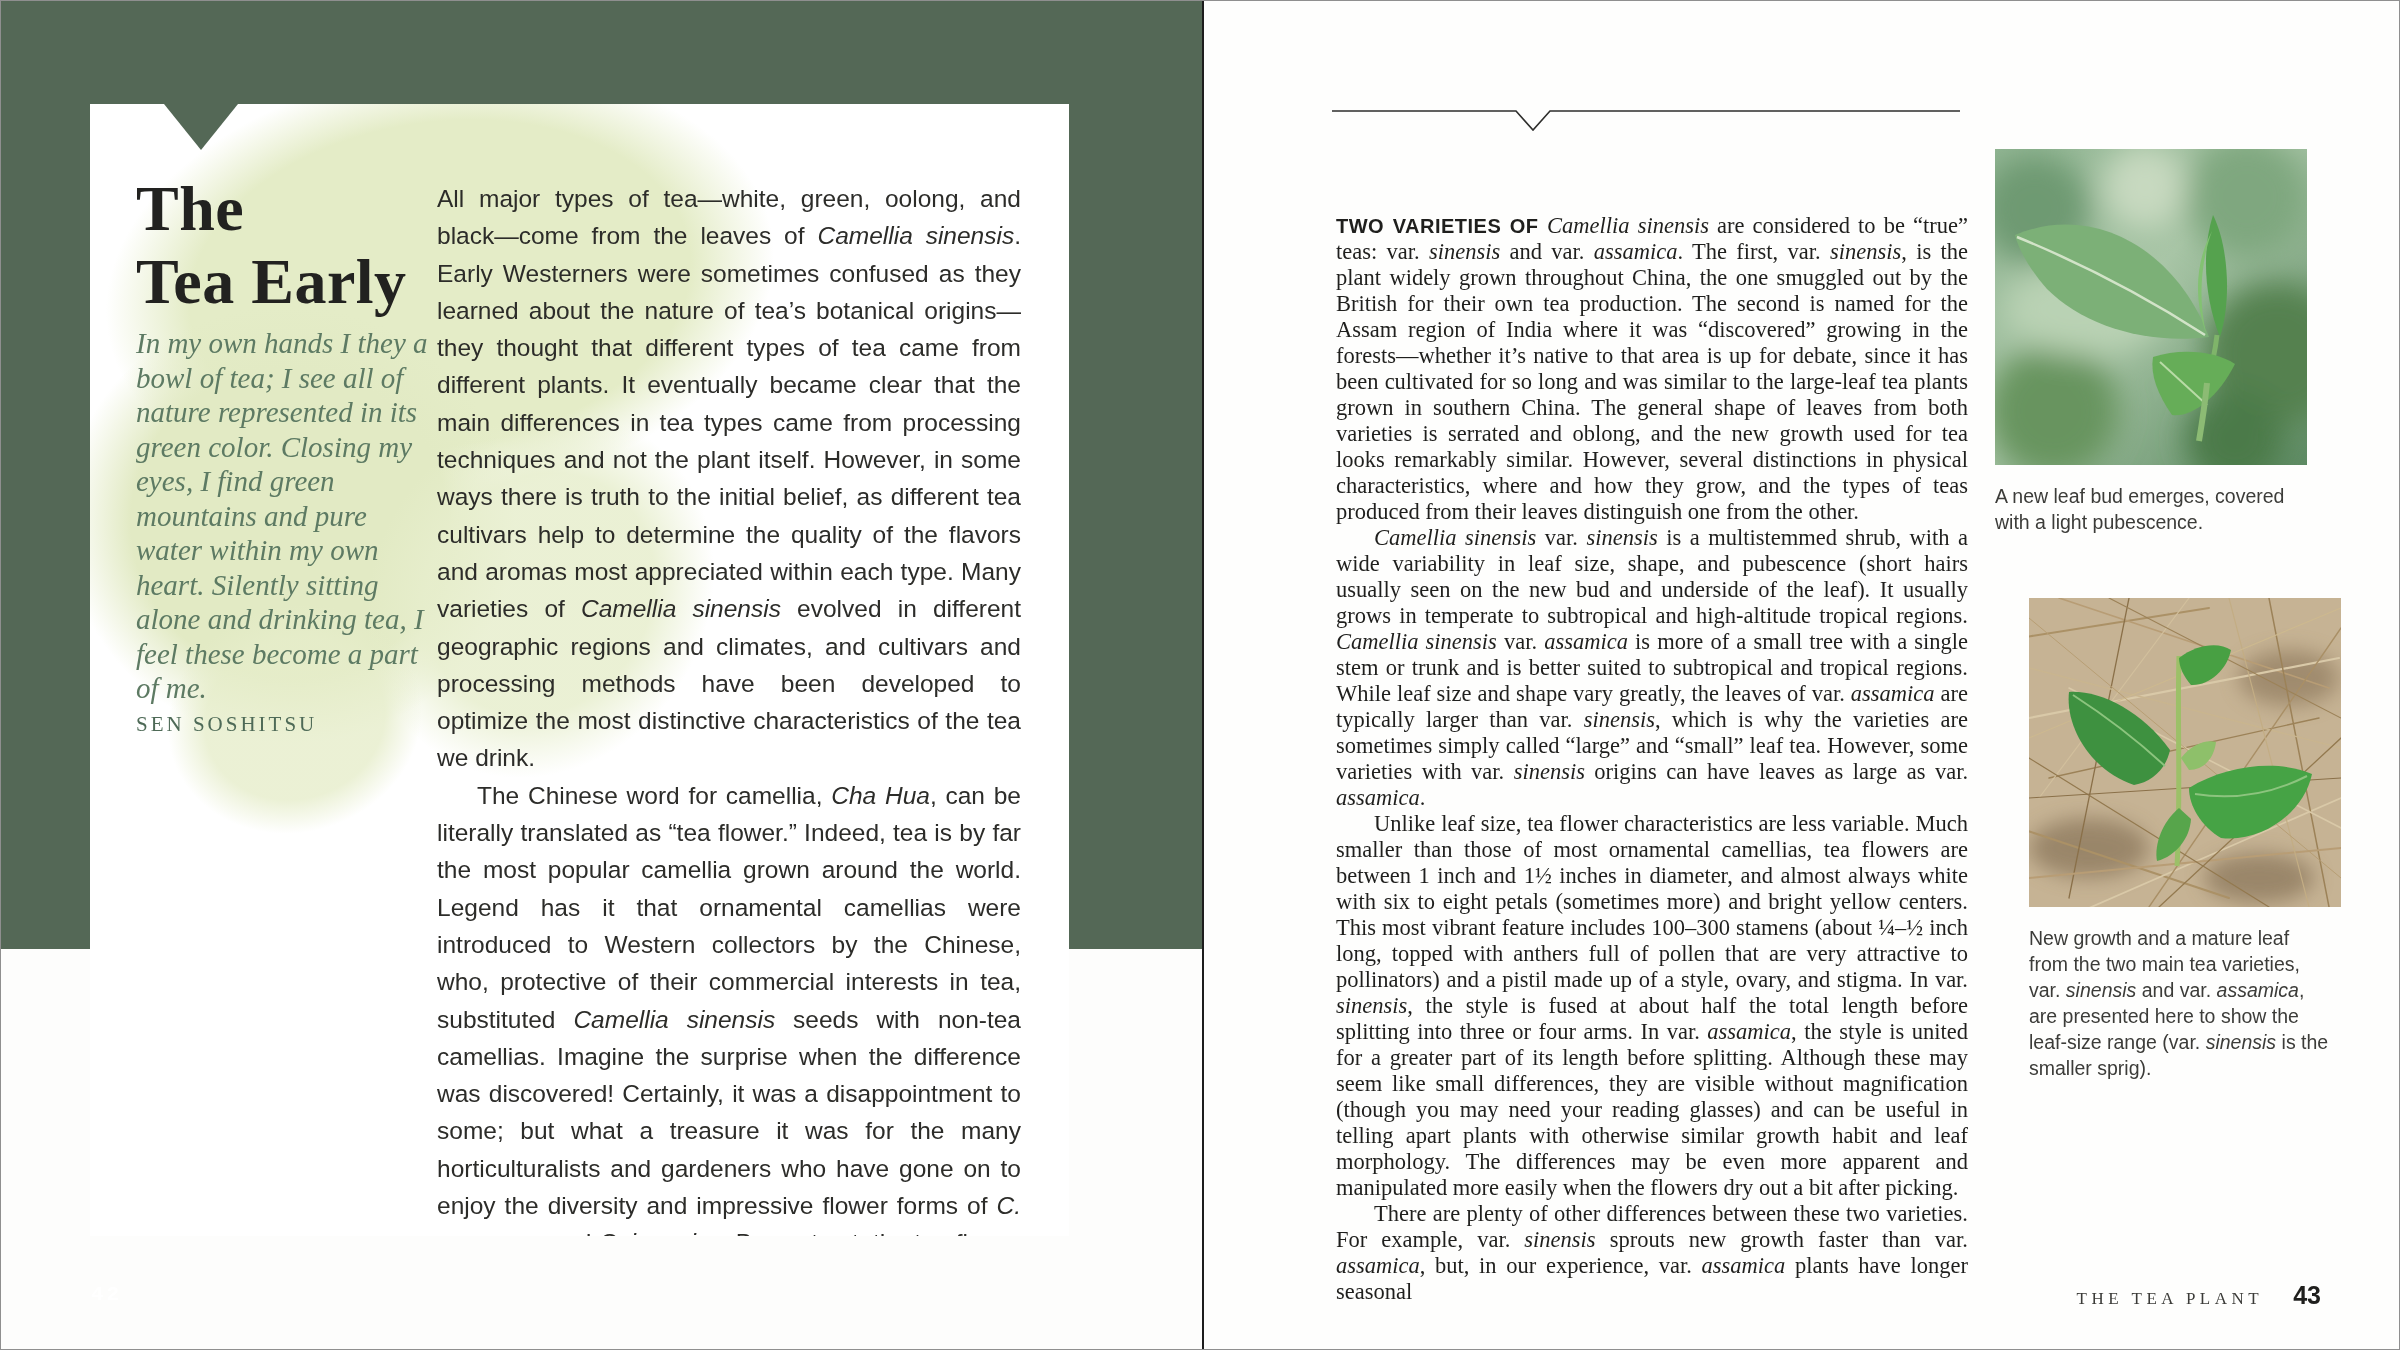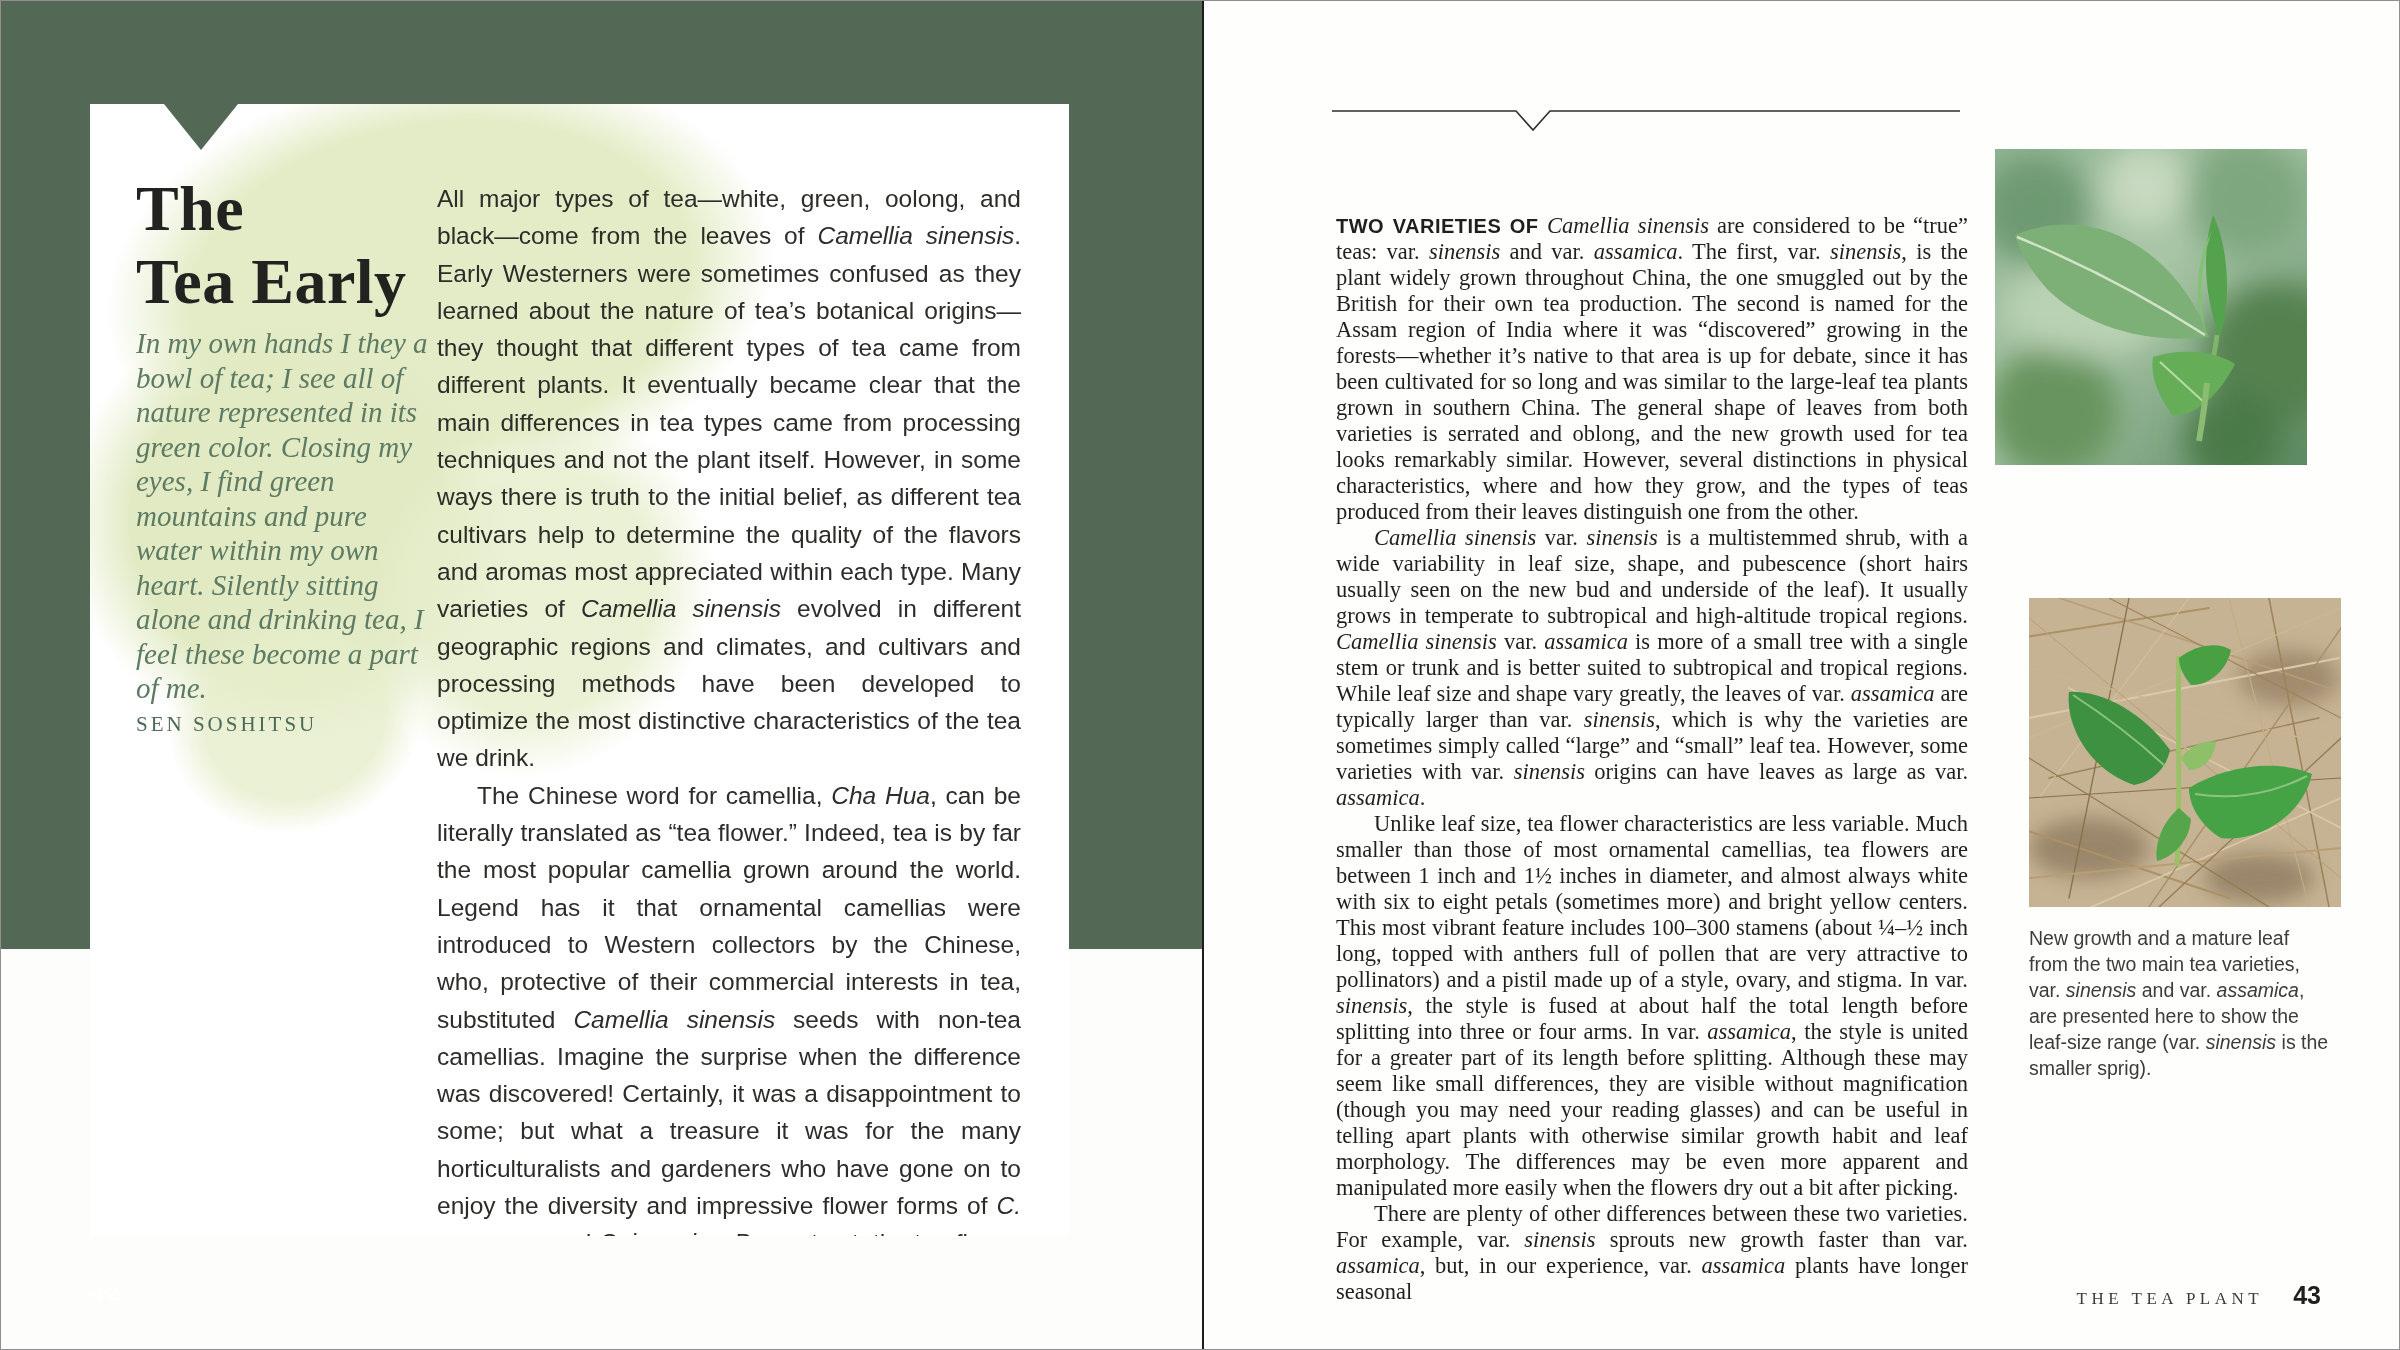--- a/index.html
+++ b/index.html
@@ -137,20 +137,21 @@
         </g>
         <path d="M20,86 C96,54 180,98 214,188 C150,196 88,176 52,140 C36,122 24,102 20,86 Z" fill="#7cb077"></path>
         <path d="M22,88 Q120,128 210,186" fill="none" stroke="#d2e3c8" stroke-width="2.5"></path>
         <path d="M218,66 C233,96 237,150 225,188 C210,150 206,104 218,66 Z" fill="#55a24e"></path>
         <path d="M217,82 C206,112 203,150 211,184 C199,150 200,114 217,82 Z" fill="#83c272"></path>
         <path d="M222,186 C220,204 216,220 212,234" fill="none" stroke="#7fb46a" stroke-width="5"></path>
         <path d="M158,208 C186,199 220,202 240,215 C223,249 196,269 177,266 C163,246 155,226 158,208 Z" fill="#66ad58"></path>
         <path d="M165,213 L212,256" fill="none" stroke="#b9dba6" stroke-width="2"></path>
         <path d="M212,234 C210,254 207,274 204,292" fill="none" stroke="#8cbb74" stroke-width="6"></path>
       </svg>
+      <figcaption class="figcaption"><span>A new leaf bud emerges, covered with a light pubescence.</span></figcaption>
     </figure>
 
     <figure class="figure fig-2">
       <svg class="photo" width="312" height="309" viewBox="0 0 312 309">
         <defs>
           <filter id="pb2" x="-40%" y="-40%" width="180%" height="180%">
               <feGaussianBlur stdDeviation="10"></feGaussianBlur>
             </filter>
         </defs>
         <rect width="312" height="309" fill="#c6b394"></rect>

